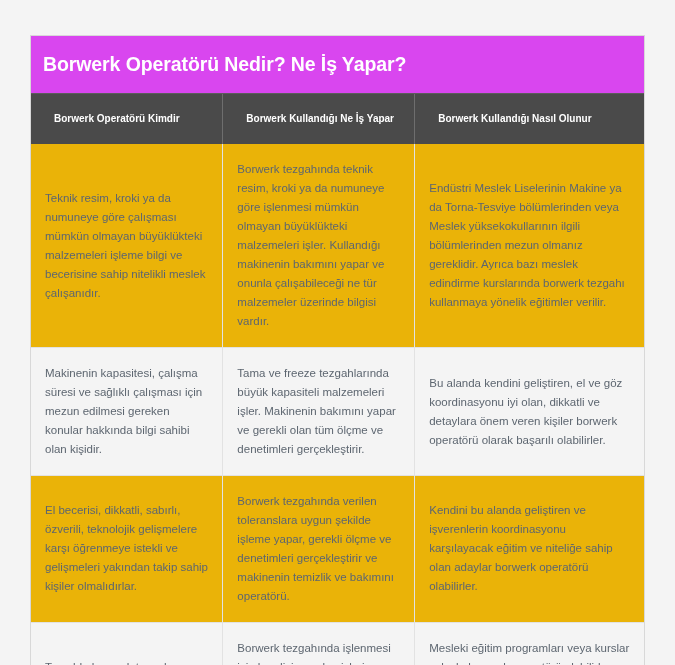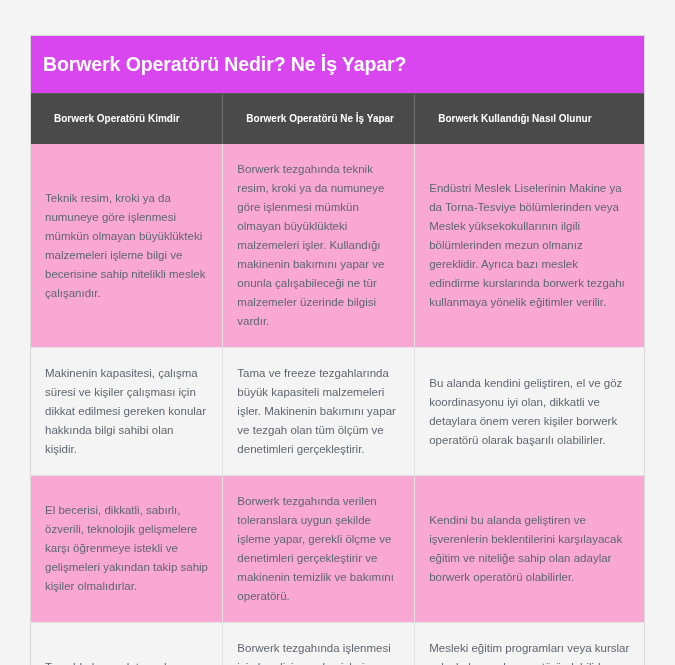--- a/index.html
+++ b/index.html
@@ -74,21 +74,21 @@
     color: #5d6670;
     line-height: 1.65;
     vertical-align: middle;
     padding: 16px 14px 16px 14px;
     border-right: 1px solid #e2e2e2;
     border-bottom: 1px solid #e2e2e2;
   }
   table.matrix td:last-child { border-right: none; }
   table.matrix tr:last-child td { border-bottom: none; }
 
-  table.matrix tr.row-even td { background: #f9a8d4; }
+  table.matrix tr.row-even td { background: #eab308; }
   table.matrix tr.row-odd  td { background: #f4f4f4; }
 
   
   col.c1 { width: 31.3%; }
   col.c2 { width: 31.3%; }
   col.c3 { width: 37.4%; }
 </style>
 </head>
 <body>
 
@@ -102,39 +102,39 @@
 
     <table class="matrix">
       <colgroup>
         <col class="c1">
           <col class="c2">
           <col class="c3">
       </colgroup>
       <thead>
         <tr>
           <th>Borwerk Operatörü Kimdir</th>
-          <th>Borwerk Operatörü Ne İş Yapar</th>
+          <th>Borwerk Kullandığı Ne İş Yapar</th>
           <th>Borwerk Kullandığı Nasıl Olunur</th>
         </tr>
       </thead>
       <tbody>
         <tr class="row-even">
-          <td>Teknik resim, kroki ya da numuneye göre işlenmesi mümkün olmayan büyüklükteki malzemeleri işleme bilgi ve becerisine sahip nitelikli meslek çalışanıdır.</td>
+          <td>Teknik resim, kroki ya da numuneye göre çalışması mümkün olmayan büyüklükteki malzemeleri işleme bilgi ve becerisine sahip nitelikli meslek çalışanıdır.</td>
           <td>Borwerk tezgahında teknik resim, kroki ya da numuneye göre işlenmesi mümkün olmayan büyüklükteki malzemeleri işler. Kullandığı makinenin bakımını yapar ve onunla çalışabileceği ne tür malzemeler üzerinde bilgisi vardır.</td>
           <td>Endüstri Meslek Liselerinin Makine ya da Torna-Tesviye bölümlerinden veya Meslek yüksekokullarının ilgili bölümlerinden mezun olmanız gereklidir. Ayrıca bazı meslek edindirme kurslarında borwerk tezgahı kullanmaya yönelik eğitimler verilir.</td>
         </tr>
         <tr class="row-odd">
-          <td>Makinenin kapasitesi, çalışma süresi ve kişiler çalışması için dikkat edilmesi gereken konular hakkında bilgi sahibi olan kişidir.</td>
-          <td>Tama ve freeze tezgahlarında büyük kapasiteli malzemeleri işler. Makinenin bakımını yapar ve tezgah olan tüm ölçüm ve denetimleri gerçekleştirir.</td>
+          <td>Makinenin kapasitesi, çalışma süresi ve sağlıklı çalışması için mezun edilmesi gereken konular hakkında bilgi sahibi olan kişidir.</td>
+          <td>Tama ve freeze tezgahlarında büyük kapasiteli malzemeleri işler. Makinenin bakımını yapar ve gerekli olan tüm ölçme ve denetimleri gerçekleştirir.</td>
           <td>Bu alanda kendini geliştiren, el ve göz koordinasyonu iyi olan, dikkatli ve detaylara önem veren kişiler borwerk operatörü olarak başarılı olabilirler.</td>
         </tr>
         <tr class="row-even">
           <td>El becerisi, dikkatli, sabırlı, özverili, teknolojik gelişmelere karşı öğrenmeye istekli ve gelişmeleri yakından takip sahip kişiler olmalıdırlar.</td>
           <td>Borwerk tezgahında verilen toleranslara uygun şekilde işleme yapar, gerekli ölçme ve denetimleri gerçekleştirir ve makinenin temizlik ve bakımını operatörü.</td>
-          <td>Kendini bu alanda geliştiren ve işverenlerin beklentilerini karşılayacak eğitim ve niteliğe sahip olan adaylar borwerk operatörü olabilirler.</td>
+          <td>Kendini bu alanda geliştiren ve işverenlerin koordinasyonu karşılayacak eğitim ve niteliğe sahip olan adaylar borwerk operatörü olabilirler.</td>
         </tr>
         <tr class="row-odd">
           <td>Temelde borwerk tezgahını kullanabilen ve bu tezgah üzerinde karmaşık ve hassas işleri tamamlayabilen kişidir.</td>
           <td>Borwerk tezgahında işlenmesi için kendisine gelen işlerin planlamasını yapar, gerekli işlem devirlerini belirler ve belirlenen zamanda işlemi tamamlar.</td>
           <td>Mesleki eğitim programları veya kurslar yoluyla borwerk operatörü olabilirler. Teknik beceri ve dikkat gerektiren bu mesleğe ilgi duyan, el ve göz koordinasyonu iyi olan kişiler bu mesleği seçebilirler.</td>
         </tr>
       </tbody>
     </table>
 
   </div>

